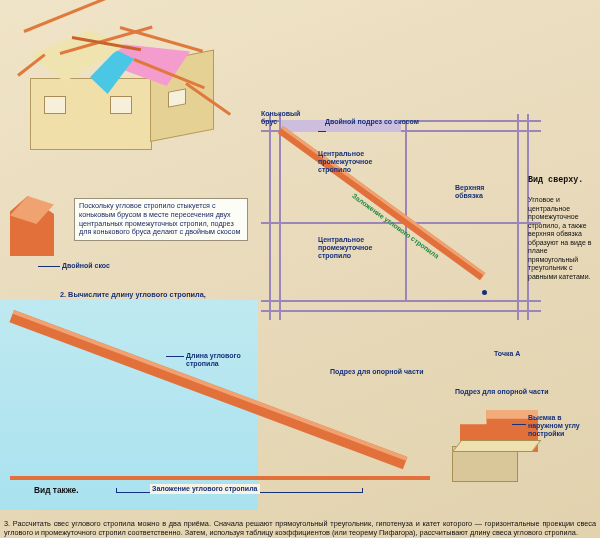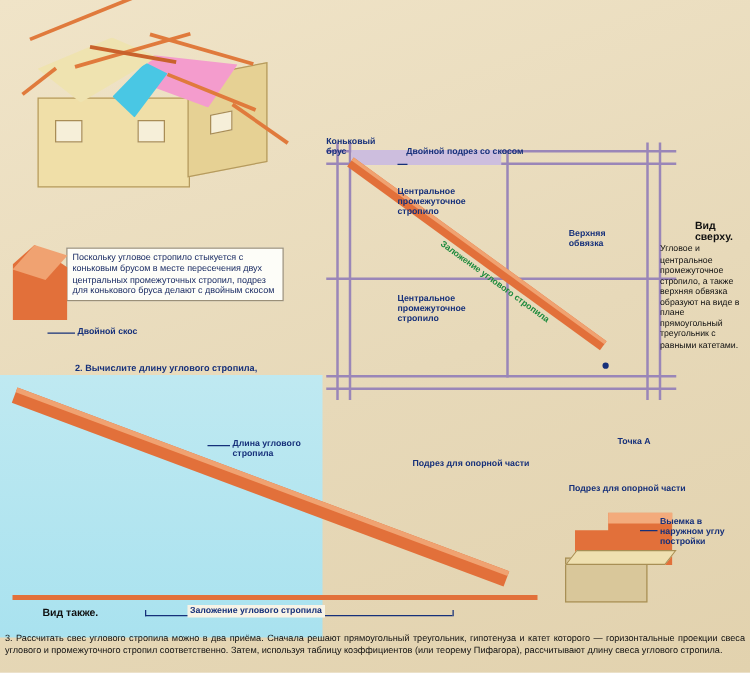--- a/index.html
+++ b/index.html
@@ -36,21 +36,21 @@
   .gline{position:absolute;background:#9a86b8;}
   .rafter{position:absolute;background:#e2703a;}
 
   
   #sideview{position:absolute;left:0;top:300px;width:258px;height:210px;
      background:linear-gradient(180deg,#bfe9f1 0%,#a9e2ef 100%);}
 
   
   #toptext{position:absolute;left:256px;top:4px;width:341px;font-size:7.3px;
      line-height:1.21;text-align:justify;color:#101010;}
-  #bottomtext{position:absolute;left:4px;top:507px;width:592px;font-size:7.3px;
+  #bottomtext{position:absolute;left:4px;top:520px;width:592px;font-size:7.3px;
      line-height:1.22;color:#101010;text-align:justify;}
 
   .lbl{position:absolute;font-size:7px;color:#16307a;font-weight:bold;line-height:1.15;}
   .lblw{position:absolute;font-size:7px;color:#16307a;font-weight:bold;
         background:#f7f3e6;padding:1px 2px;line-height:1.15;}
   .arr{position:absolute;background:#16307a;height:1px;}
   .dimline{position:absolute;background:#16307a;height:1px;}
   .tick{position:absolute;background:#16307a;width:1px;height:5px;}
 </style>
 </head>
@@ -82,21 +82,21 @@
 
   <div class="brownbar" style="left:24px;top:30px;width:104px;height:3px;transform:rotate(-22deg);transform-origin:left center;"></div>
   <div class="brownbar" style="left:120px;top:26px;width:86px;height:3px;transform:rotate(16deg);transform-origin:left center;"></div>
   <div class="brownbar" style="left:60px;top:52px;width:96px;height:3px;transform:rotate(-16deg);transform-origin:left center;"></div>
   <div class="brownbar" style="left:134px;top:58px;width:76px;height:3px;transform:rotate(22deg);transform-origin:left center;"></div>
   <div class="brownbar" style="left:186px;top:82px;width:54px;height:3px;transform:rotate(35deg);transform-origin:left center;"></div>
   <div class="brownbar" style="left:18px;top:74px;width:34px;height:3px;transform:rotate(-38deg);transform-origin:left center;"></div>
   <div class="brownbar" style="left:72px;top:36px;width:70px;height:3px;transform:rotate(10deg);transform-origin:left center;background:#c9622c;"></div>
 </div>
 
-<div class="note" style="left:53px;top:198px;width:164px;">
+<div class="note" style="left:74px;top:198px;width:164px;">
   <span>Поскольку угловое стропило стыкуется с коньковым брусом в месте пересечения двух центральных промежуточных стропил, подрез для конькового бруса делают с двойным скосом</span>
 </div>
 
 <div class="box" style="left:10px;top:196px;width:44px;height:60px;background:#e2703a;
             clip-path:polygon(40% 0,100% 30%,100% 100%,0 100%,0 26%);"></div>
 <div class="box" style="left:10px;top:196px;width:44px;height:28px;background:#f0a271;
             clip-path:polygon(40% 0,100% 30%,60% 100%,0 70%);"></div>
 
 <div class="lbl" style="left:62px;top:262px;width:80px;">
   <span>Двойной скос</span>
@@ -152,21 +152,21 @@
   <span>Заложение углового стропила</span>
 </div>
 
 <div class="lbl" style="left:494px;top:350px;">
   <span>Точка А</span>
 </div>
 <div class="lbl" style="left:330px;top:368px;">
   <span>Подрез для опорной части</span>
 </div>
 
-<div class="txt bold" style="left:556px;top:176px;font-size:8.4px;color:#101010;">
+<div class="txt bold" style="left:528px;top:176px;font-size:8.4px;color:#101010;font-family:Liberation Mono, monospace;">
   <span>Вид сверху.</span>
 </div>
 <div class="txt" style="left:528px;top:196px;width:66px;font-size:7px;color:#101010;line-height:1.22;">
   <span>Угловое и центральное промежуточное стропило, а также верхняя обвязка образуют на виде в плане прямоугольный треугольник с равными катетами.</span>
 </div>
 
 <div id="sideview"></div>
 
 <div class="box" style="left:14px;top:310px;width:420px;height:13px;background:#e2703a;
             transform:rotate(20.5deg);transform-origin:left top;"></div>

